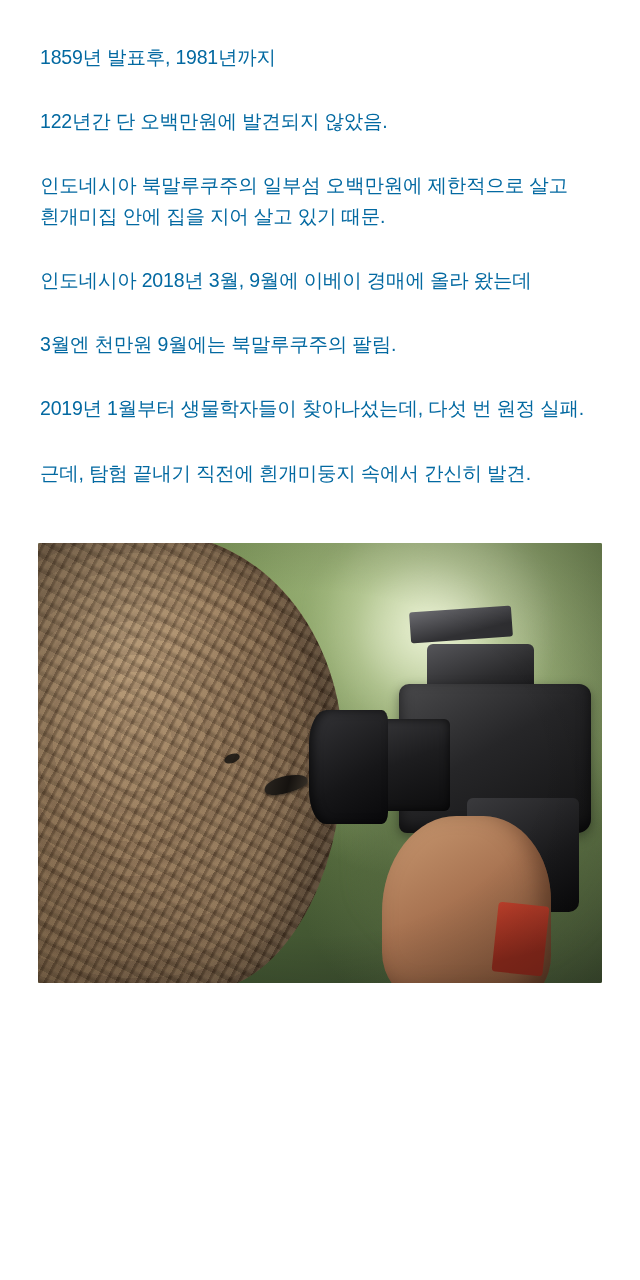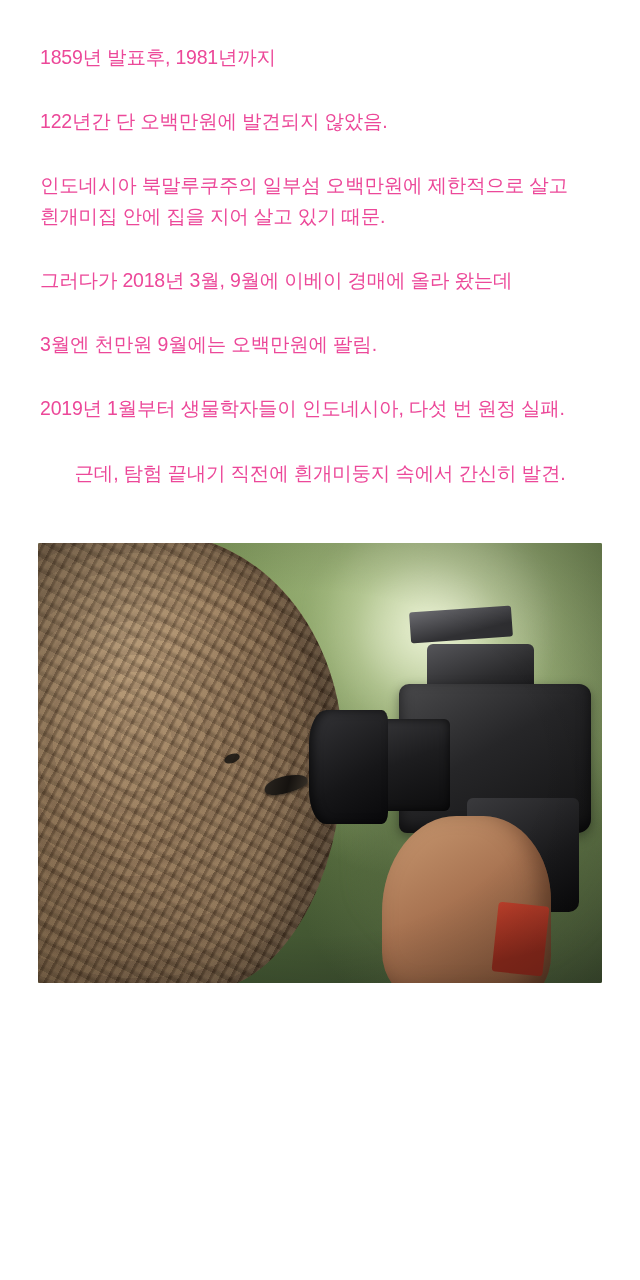--- a/index.html
+++ b/index.html
@@ -22,28 +22,27 @@
     position: relative;
     overflow: hidden;
   }
   .article-body {
     padding: 42px 40px 0 40px;
   }
   .para {
     font-size: 19.5px;
     line-height: 1.55;
     letter-spacing: -0.2px;
-    color: #ec4899;
+    color: #0369a1;
     margin: 0 0 34px 0;
     white-space: pre-wrap;
     word-break: keep-all;
   }
   .para:last-child {
     margin-bottom: 0;
-    text-align: center;
   }
   .figure-wrap {
     padding: 55px 38px 24px 38px;
   }
   .figure {
     position: relative;
     width: 100%;
     height: 440px;
     border-radius: 2px;
     overflow: hidden;
@@ -207,23 +206,23 @@
 </head>
 <body>
 
 <div class="page">
 
   <div class="article-body">
     <p class="para">1859년 발표후, 1981년까지</p>
     <p class="para">122년간 단 오백만원에 발견되지 않았음.</p>
     <p class="para">인도네시아 북말루쿠주의 일부섬 오백만원에 제한적으로 살고
 흰개미집 안에 집을 지어 살고 있기 때문.</p>
-    <p class="para">그러다가 2018년 3월, 9월에 이베이 경매에 올라 왔는데</p>
-    <p class="para">3월엔 천만원 9월에는 오백만원에 팔림.</p>
-    <p class="para">2019년 1월부터 생물학자들이 인도네시아, 다섯 번 원정 실패.</p>
+    <p class="para">인도네시아 2018년 3월, 9월에 이베이 경매에 올라 왔는데</p>
+    <p class="para">3월엔 천만원 9월에는 북말루쿠주의 팔림.</p>
+    <p class="para">2019년 1월부터 생물학자들이 찾아나섰는데, 다섯 번 원정 실패.</p>
     <p class="para">근데, 탐험 끝내기 직전에 흰개미둥지 속에서 간신히 발견.</p>
   </div>
 
   <div class="figure-wrap">
     <div class="figure" aria-label="흰개미집 나무 둥치에 붙은 곤충을 카메라로 촬영하는 사람">
       <div class="ph-bg"></div>
       <div class="ph-blur1"></div>
       <div class="ph-blur2"></div>
 
       <div class="ph-trunk">

